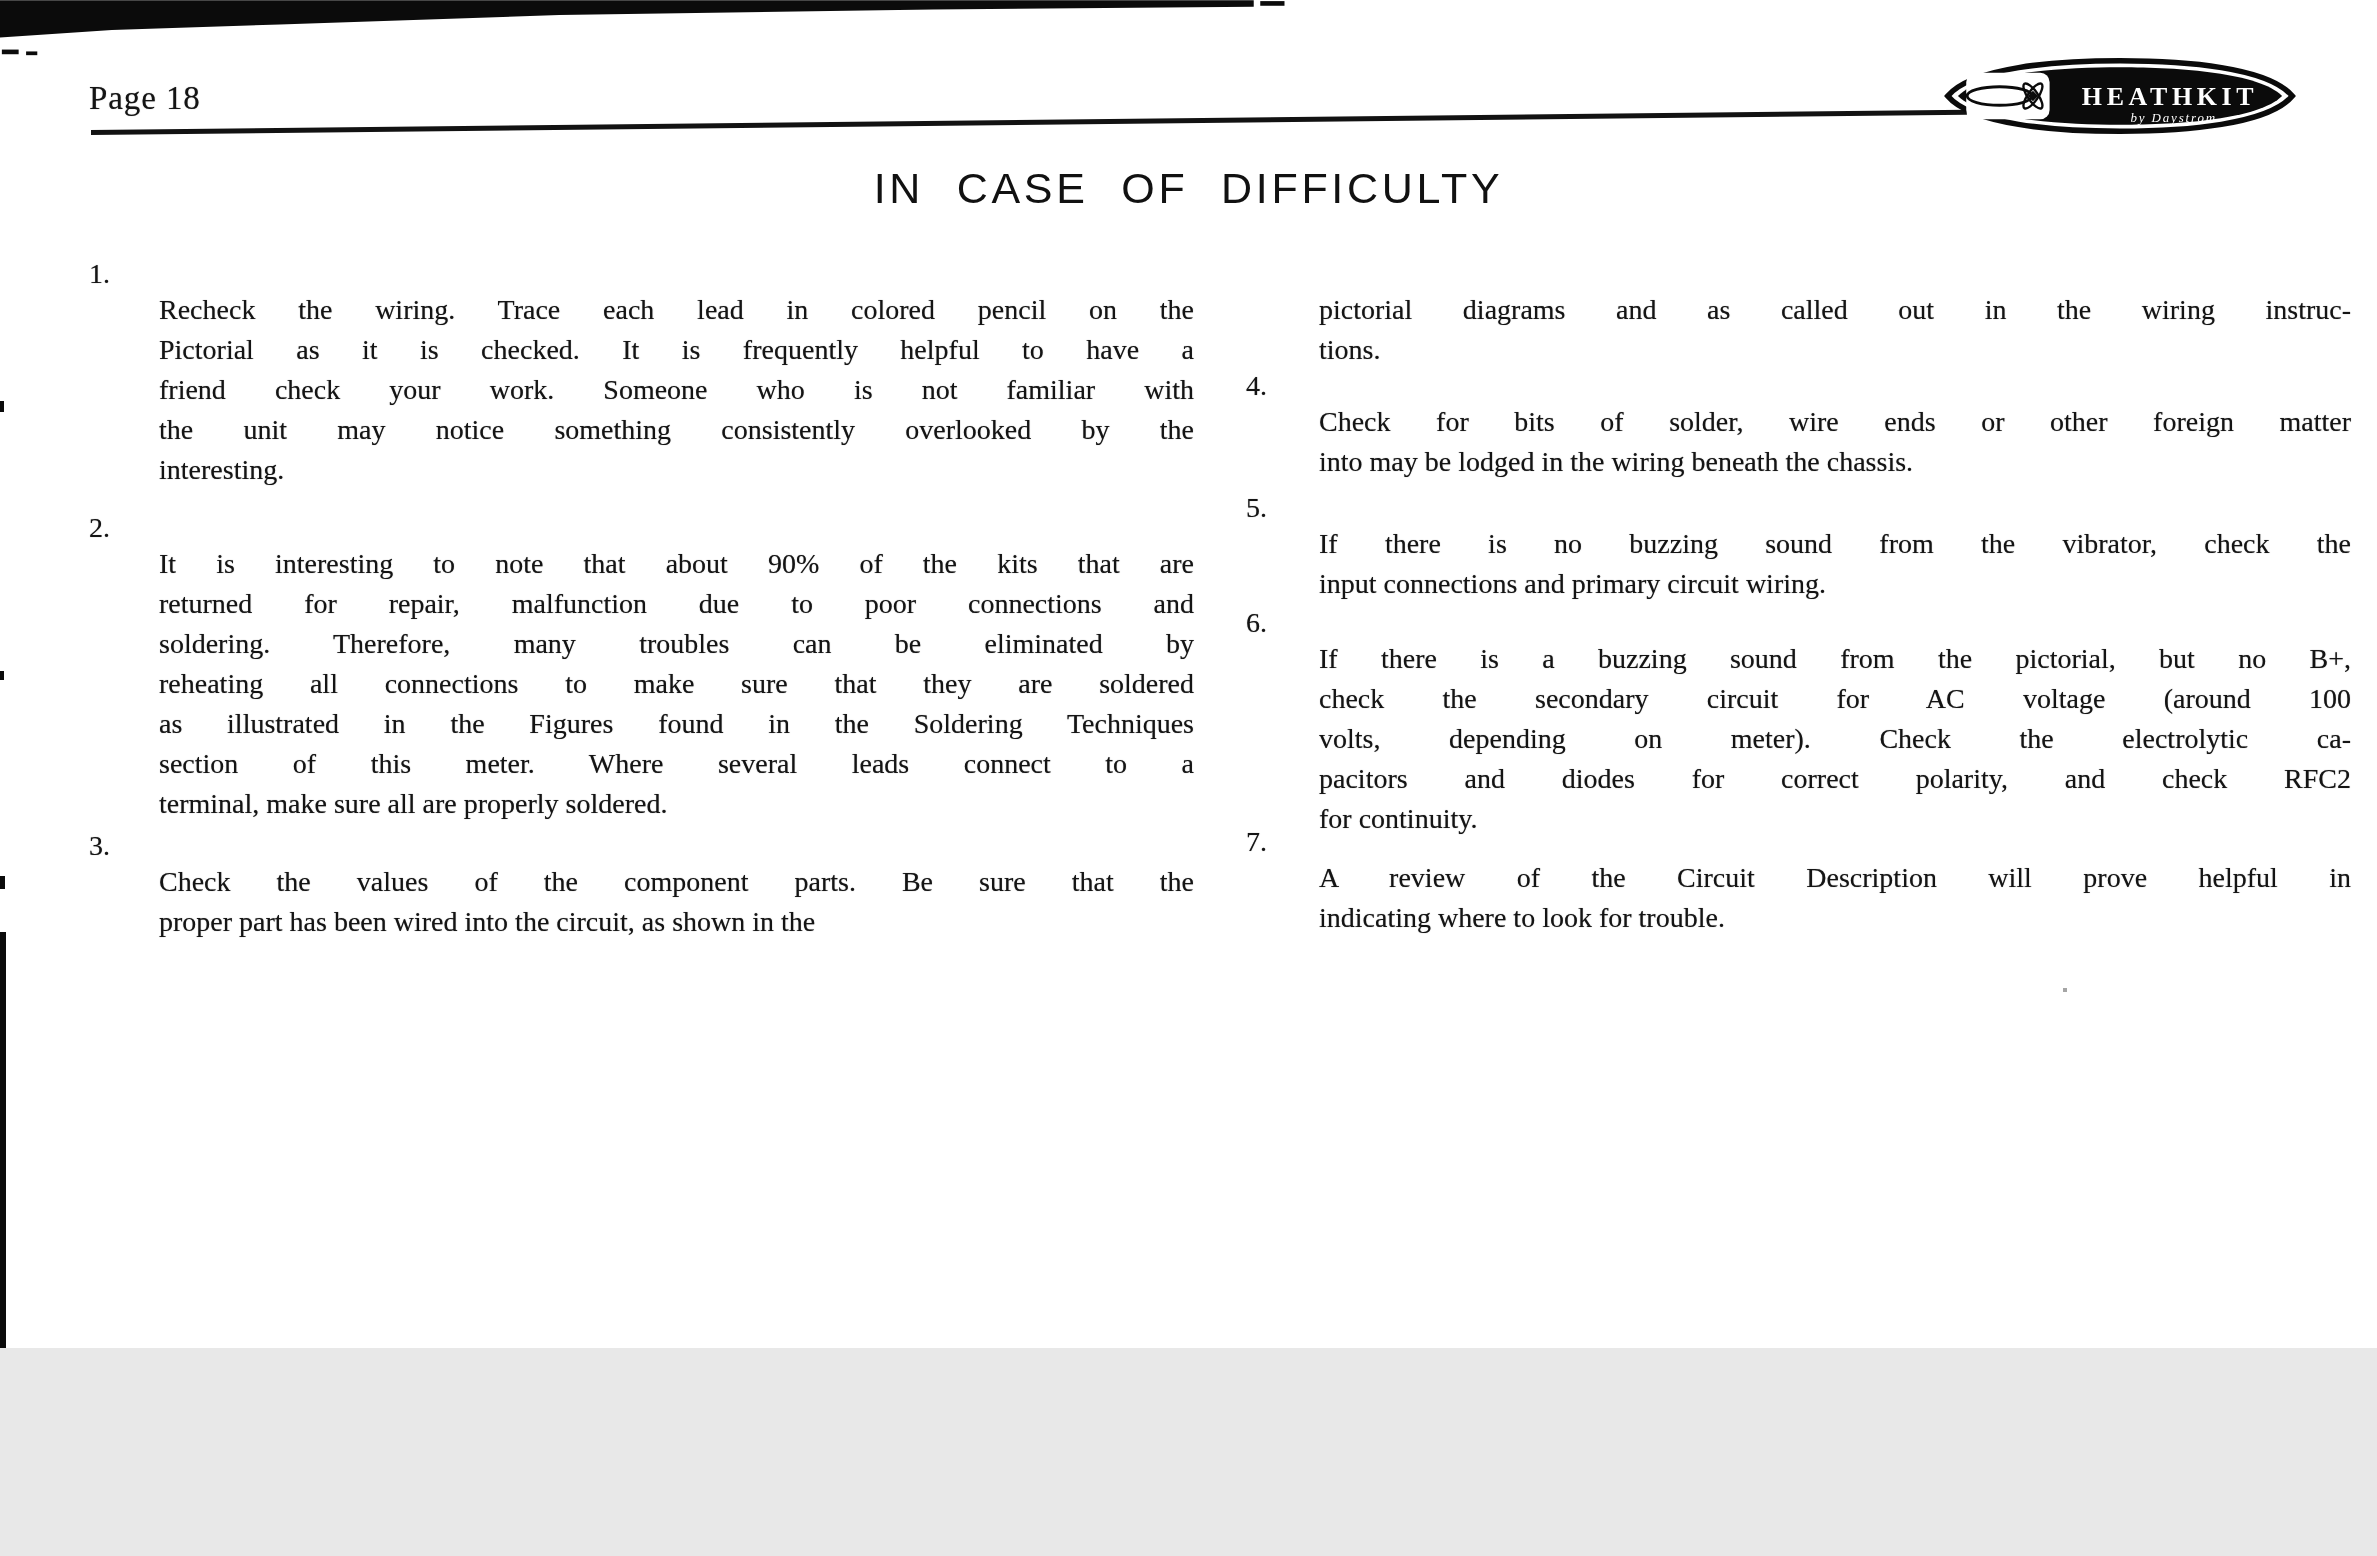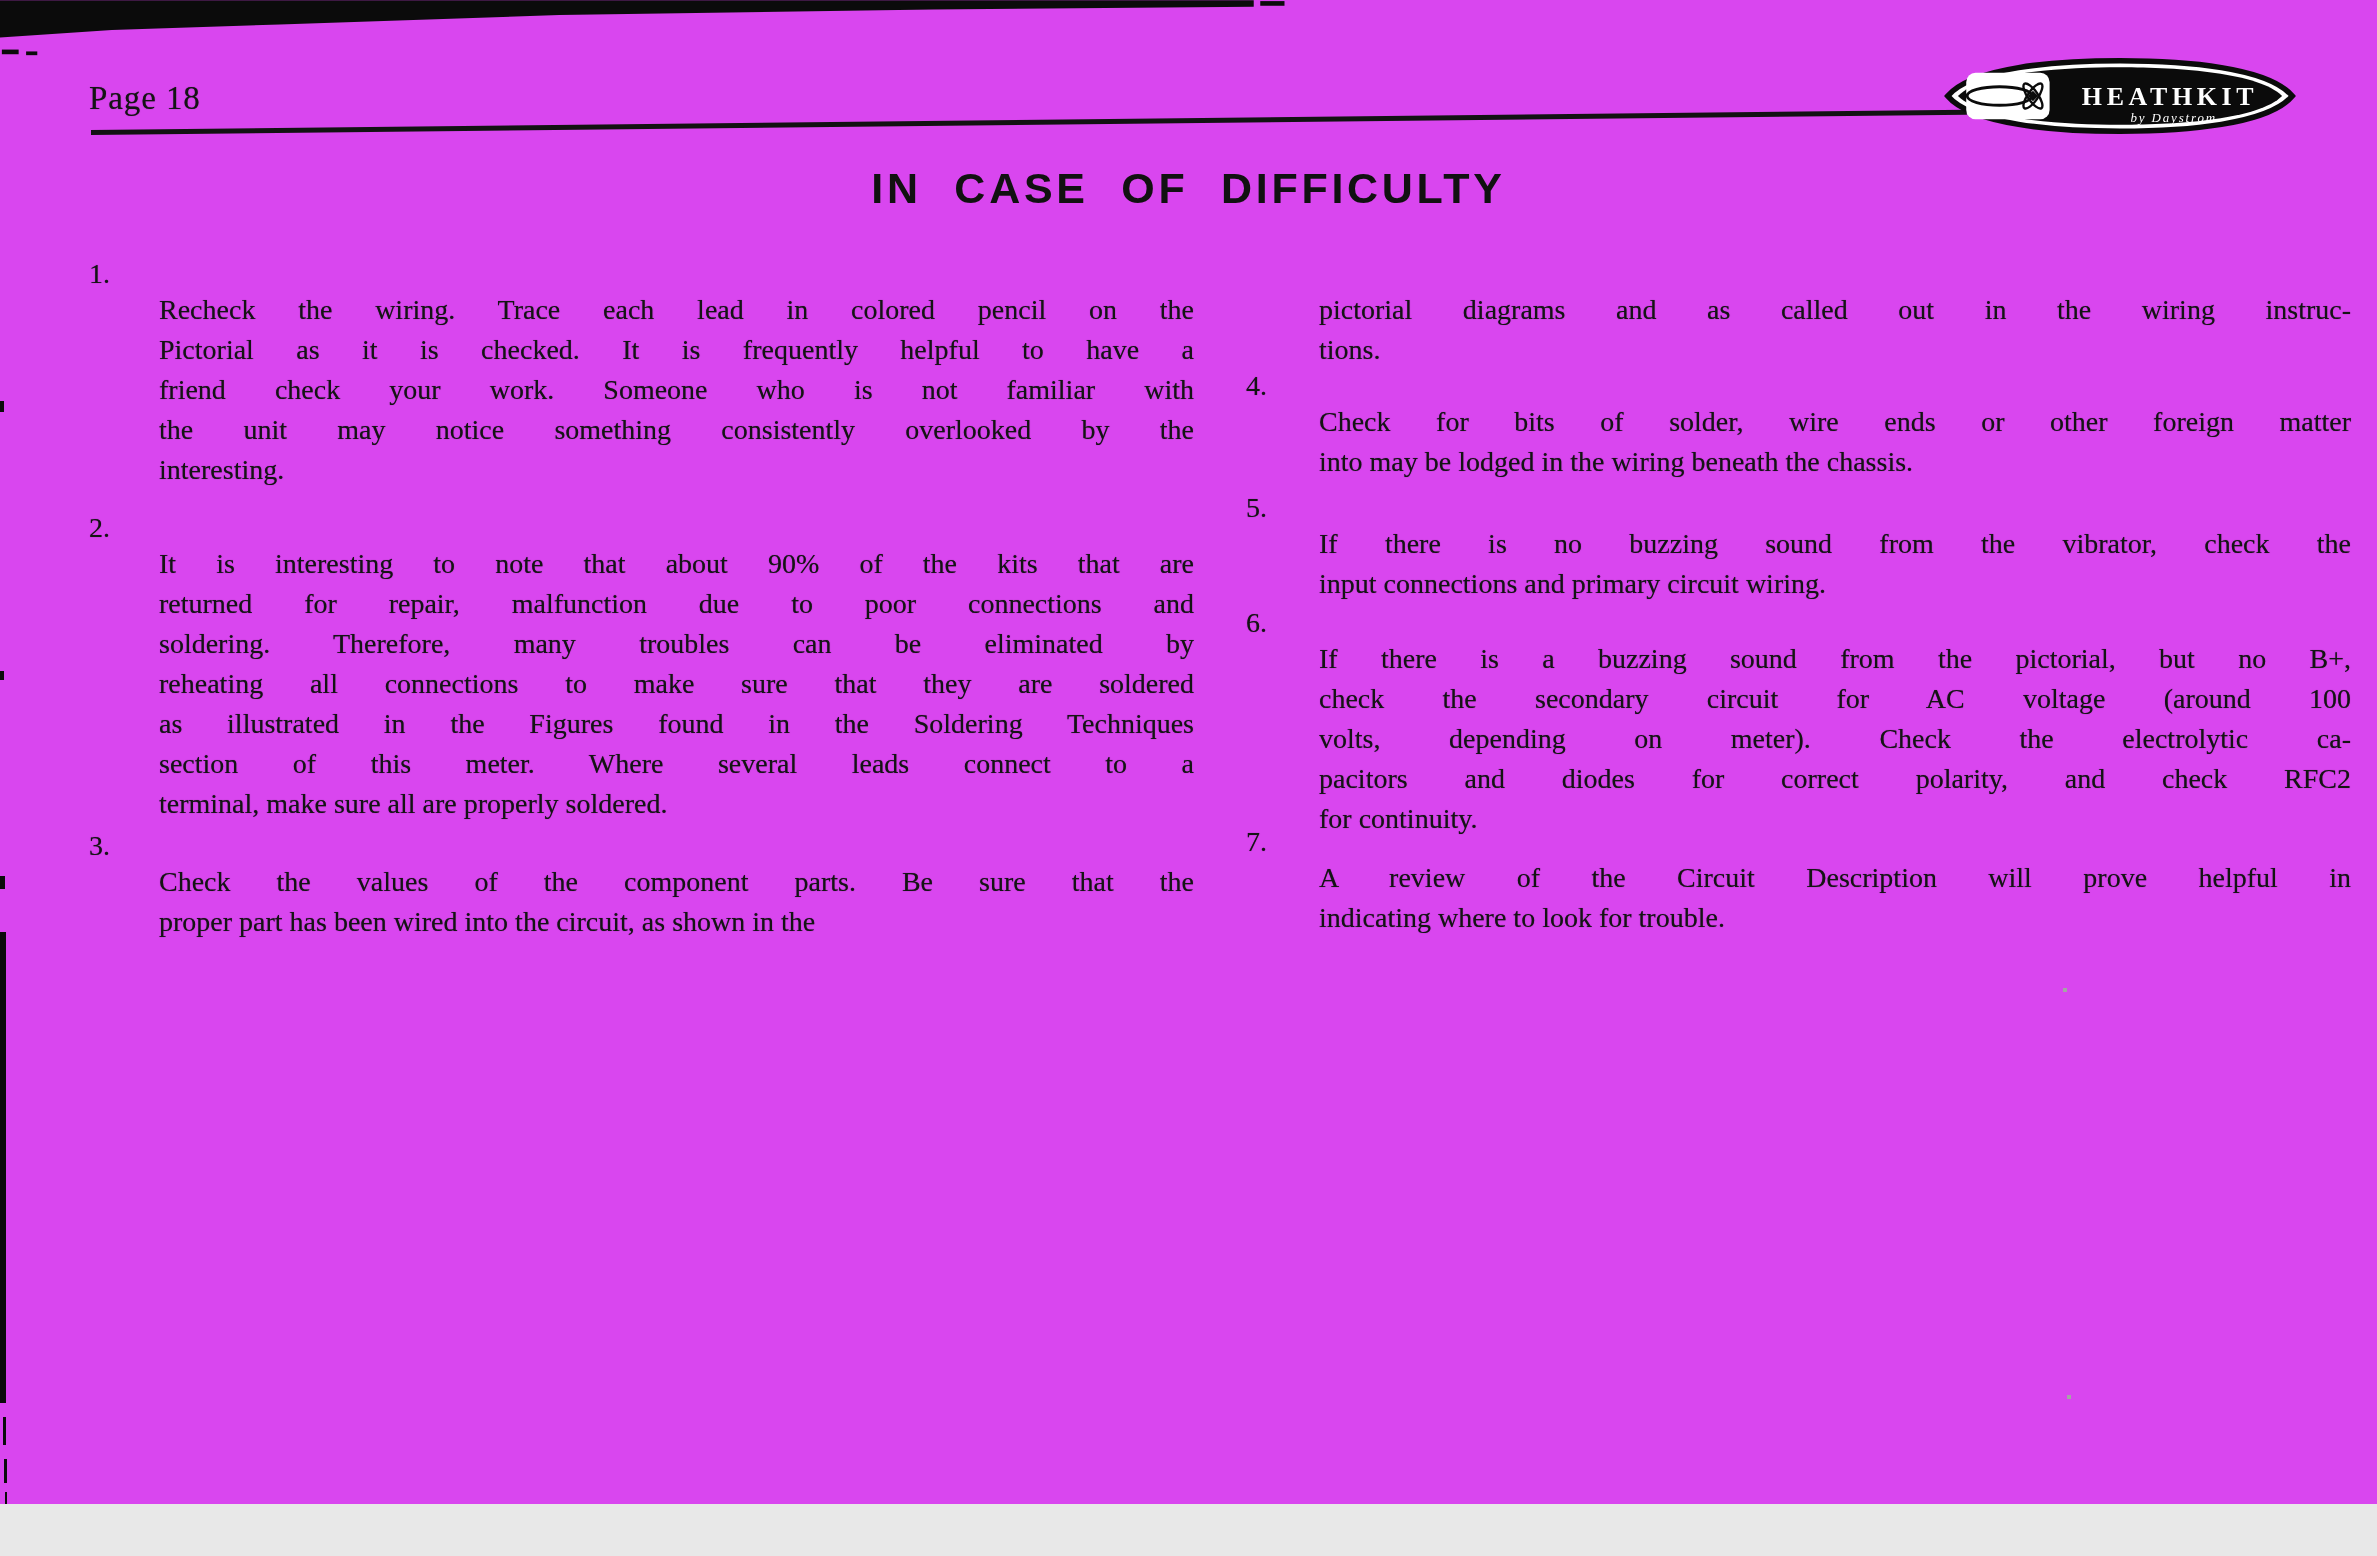--- a/index.html
+++ b/index.html
@@ -1,31 +1,31 @@
 <!DOCTYPE html>
 <html style="font-size:15px"><head>
 <meta charset="utf-8">
 <style>
   html,body{margin:0;padding:0;background:#e8e8e8;}
   .page{
-    position:relative;width:2377px;height:1504px;background:#d946ef;
+    position:relative;width:2377px;height:1348px;background:#ffffff;
     font-family:"Liberation Serif",serif;color:#141414;overflow:hidden;
   }
   .ink{text-shadow:0 0 0.9px rgba(0,0,0,.5);}
   
   .pagenum{position:absolute;left:89px;top:80px;font-size:33px;letter-spacing:0.9px;}
   .header-rule{
     position:absolute;left:91px;top:130px;width:1876px;height:4.7px;background:#121212;
     transform:rotate(-0.62deg);transform-origin:left center;
   }
   .logo{position:absolute;left:1944px;top:58px;width:352px;height:76px;}
   
   .title{
     position:absolute;left:0;right:0;top:164px;margin:0;text-align:center;
-    font-family:"Liberation Sans",sans-serif;font-weight:bold;font-size:43px;
+    font-family:"Liberation Sans",sans-serif;font-weight:normal;font-size:43px;
     letter-spacing:3.7px;word-spacing:17px;color:#111;
   }
   
   .item{position:absolute;display:flex;font-size:28px;line-height:40px;}
   .num{flex:0 0 70px;}
   .body{flex:1;min-width:0;margin-top:36px;}
   .tline{text-align:justify;text-align-last:justify;}
   .tline.last{text-align-last:left;}
   
   .scan-top{position:absolute;left:0;top:0;}

